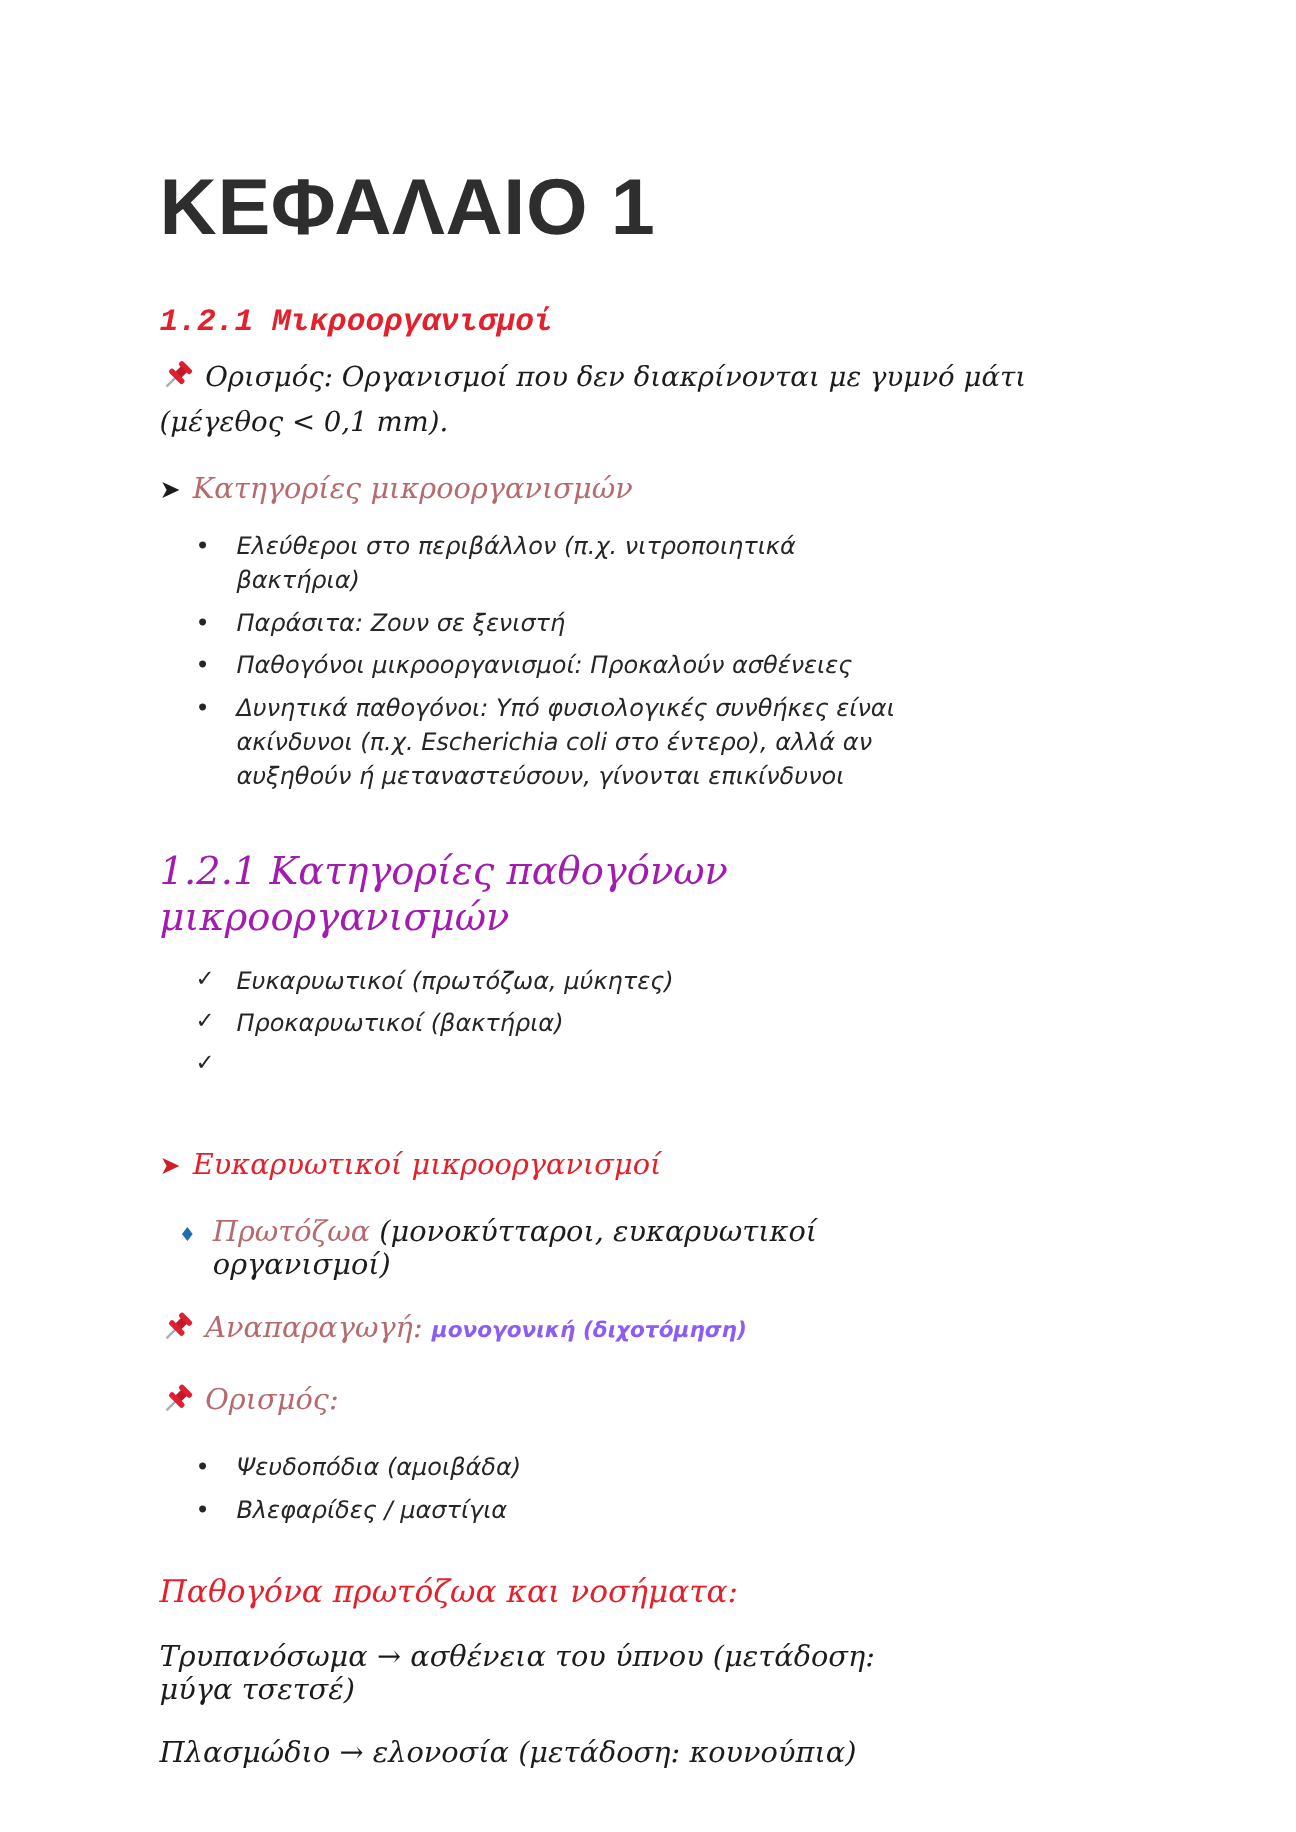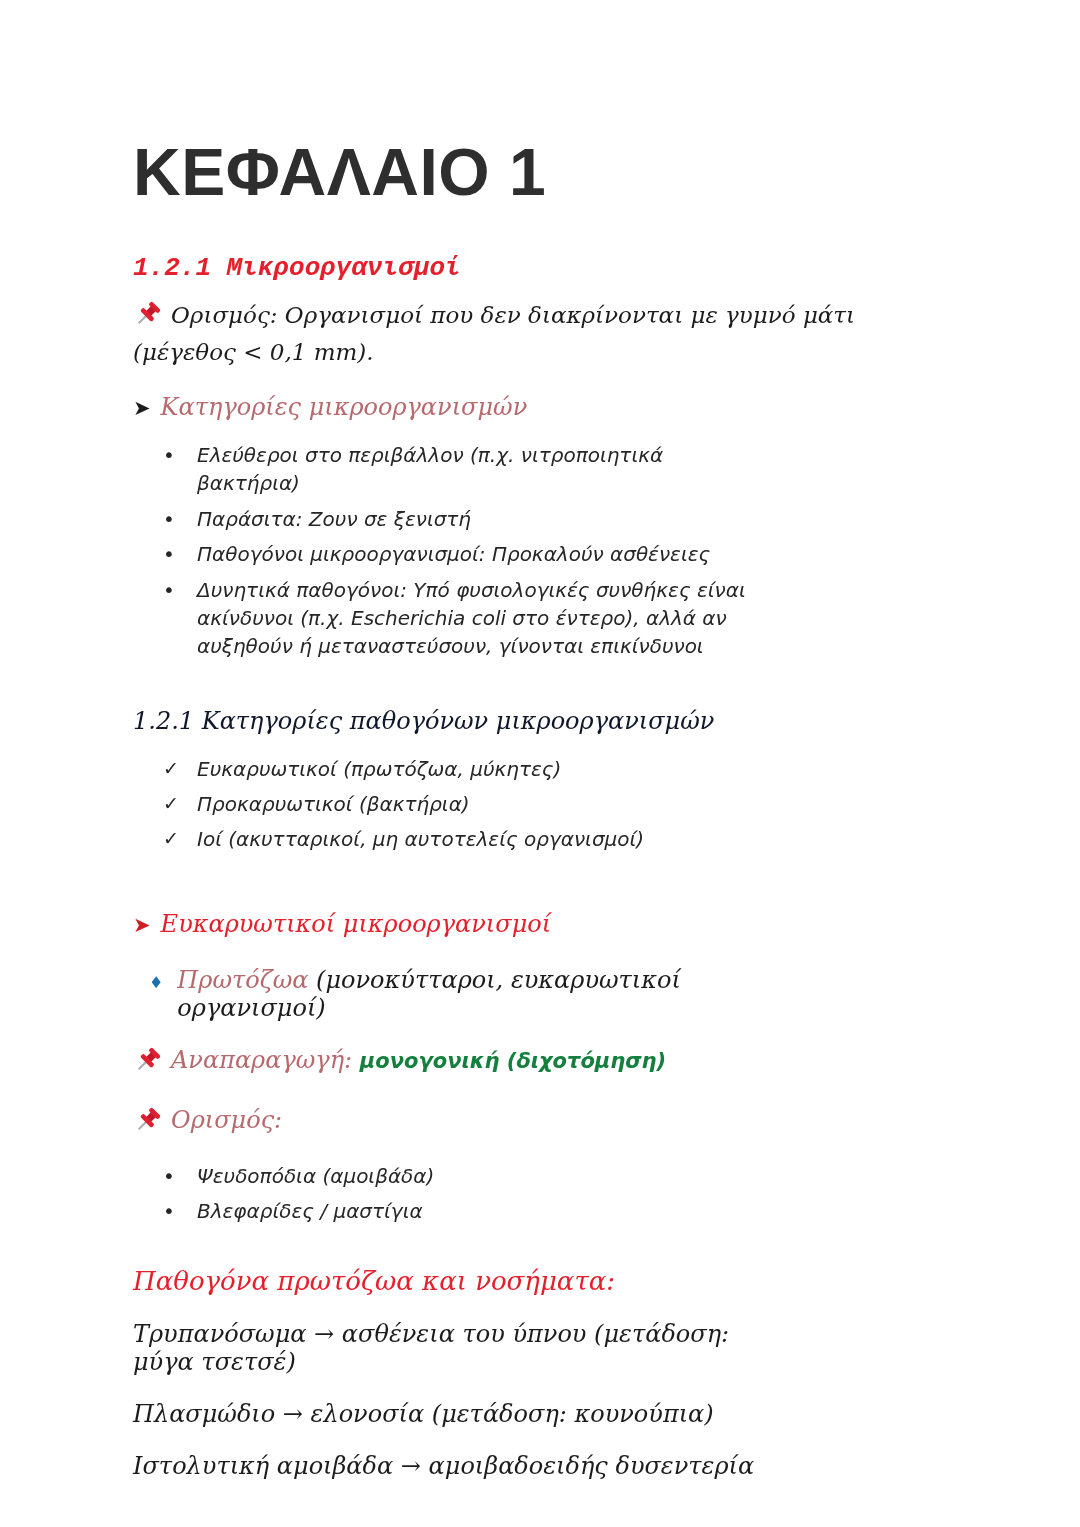--- a/index.html
+++ b/index.html
@@ -91,22 +91,22 @@
   .li-icon {
     flex: 0 0 34px;
     font-style: normal;
   }
   .check-glyph { font-size: 19px; }
 
   .h-red-section {
     margin-top: 46px;
     font-style: italic;
     font-weight: 400;
-    font-size: 24px;
-    color: #0f172a;
+    font-size: 32px;
+    color: #a21caf;
   }
 
   .sp-before-euk { margin-top: 56px; }
 
   .diamond-line {
     margin-top: 28px;
     margin-left: 16px;
     font-style: italic;
     font-size: 24px;
     display: flex;
@@ -123,22 +123,22 @@
   .pin-line {
     margin-top: 20px;
     font-style: italic;
     font-size: 24px;
     line-height: 1.5;
   }
   .pin-line .pin-icon { vertical-align: -7px; }
   .sans-bold-it {
     font-family: "DejaVu Sans", sans-serif;
     font-weight: 700;
-    font-size: 21px;
-    color: #15803d;
+    font-size: 18px;
+    color: #8b5cf6;
   }
 
   .movement-list { margin-top: 20px; }
 
   .h-red-inline {
     margin-top: 40px;
     font-style: italic;
     font-size: 26px;
     color: #e4202c;
   }
@@ -199,21 +199,20 @@
       <li>
           <span class="li-icon check-glyph">✓</span>
           <span>Ευκαρυωτικοί (πρωτόζωα, μύκητες)</span>
         </li>
       <li>
           <span class="li-icon check-glyph">✓</span>
           <span>Προκαρυωτικοί (βακτήρια)</span>
         </li>
       <li>
           <span class="li-icon check-glyph">✓</span>
-          <span>Ιοί (ακυτταρικοί, μη αυτοτελείς οργανισμοί)</span>
         </li>
     </ul>
 
     <div class="arrow-heading sp-before-euk">
       <span class="arrow-glyph arrow-red">➤</span>
       <span class="bright-red">Ευκαρυωτικοί μικροοργανισμοί</span>
     </div>
 
     <div class="diamond-line">
       <span class="diamond-glyph">♦</span>
@@ -246,16 +245,15 @@
       <li>
           <span class="li-icon">•</span>
           <span>Βλεφαρίδες / μαστίγια</span>
         </li>
     </ul>
 
     <div class="h-red-inline">Παθογόνα πρωτόζωα και νοσήματα:</div>
 
     <p class="disease-line">Τρυπανόσωμα → ασθένεια του ύπνου (μετάδοση: μύγα τσετσέ)</p>
     <p class="disease-line">Πλασμώδιο → ελονοσία (μετάδοση: κουνούπια)</p>
-    <p class="disease-line">Ιστολυτική αμοιβάδα → αμοιβαδοειδής δυσεντερία</p>
 
   </div>
 </div>
 
 </body></html>

